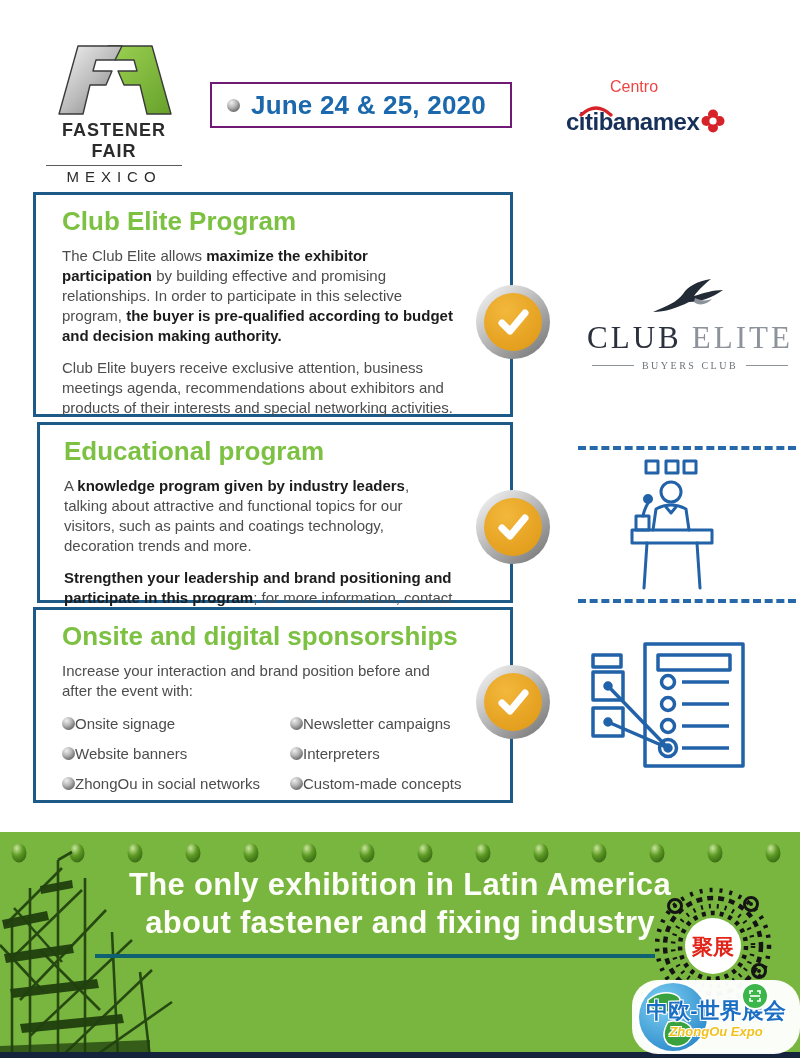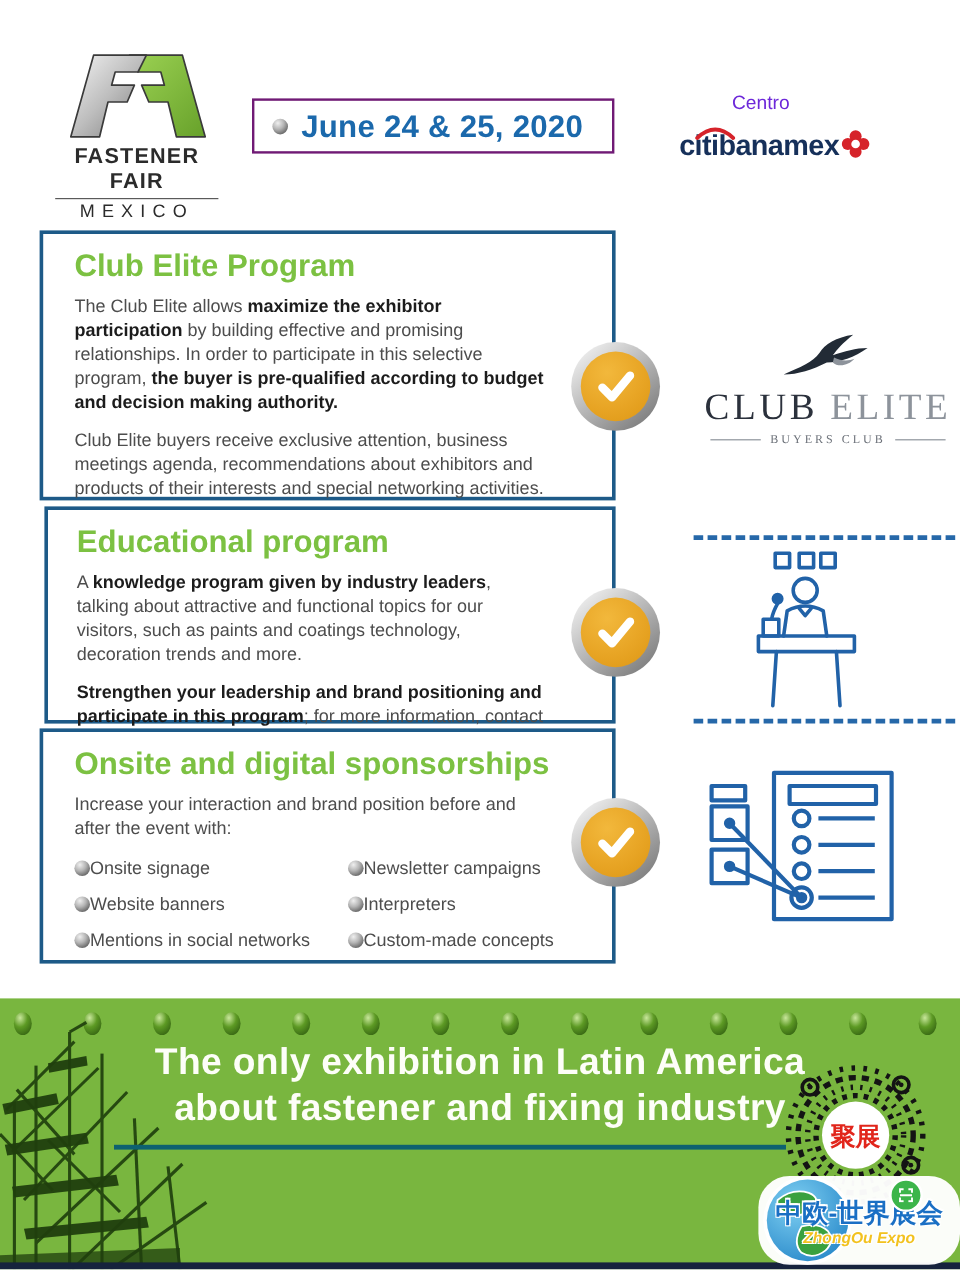--- a/index.html
+++ b/index.html
@@ -17,21 +17,21 @@
   .date-badge{
     position:absolute;left:210px;top:82px;width:302px;height:46px;box-sizing:border-box;
     border:2px solid #701a75;background:#fff;display:flex;align-items:center;padding-left:15px;gap:11px;
   }
   .sphere{width:13px;height:13px;border-radius:50%;
     background:radial-gradient(circle at 35% 28%, #efefef 0%, #b5b5b5 40%, #6d6d6d 75%, #555 100%);
     flex:0 0 auto;}
   .date-text{font-size:26px;font-weight:700;color:#1b69ac;letter-spacing:0.2px;}
 
   .venue{position:absolute;left:566px;top:78px;width:210px;}
-  .venue-top{font-size:16px;color:#6d28d9;margin-left:44px;}
+  .venue-top{font-size:16px;color:#ef4444;margin-left:44px;}
   .venue-brand-row{position:relative;margin-top:12px;}
   .venue-brand{font-size:24px;font-weight:700;color:#16305a;letter-spacing:-0.5px;}
   .citi-arc{position:absolute;left:13px;top:-3px;}
   .flower{display:inline-block;vertical-align:-3px;margin-left:2px;}
 
   
   .sec-box{position:absolute;box-sizing:border-box;border:3px solid #1d5a88;background:#fff;}
   #box1{left:33px;top:192px;width:480px;height:225px;padding:11px 30px 0 26px;}
   #box2{left:37px;top:422px;width:476px;height:181px;padding:11px 30px 0 24px;}
   #box3{left:33px;top:607px;width:480px;height:196px;padding:11px 30px 0 26px;}
@@ -157,21 +157,21 @@
         <div class="bullet-row">
             <span class="sphere"></span>
             <span>Onsite signage</span>
           </div>
         <div class="bullet-row">
             <span class="sphere"></span>
             <span>Website banners</span>
           </div>
         <div class="bullet-row">
             <span class="sphere"></span>
-            <span>Mentions in social networks</span>
+            <span>ZhongOu in social networks</span>
           </div>
       </div>
       <div>
         <div class="bullet-row">
             <span class="sphere"></span>
             <span>Newsletter campaigns</span>
           </div>
         <div class="bullet-row">
             <span class="sphere"></span>
             <span>Interpreters</span>

